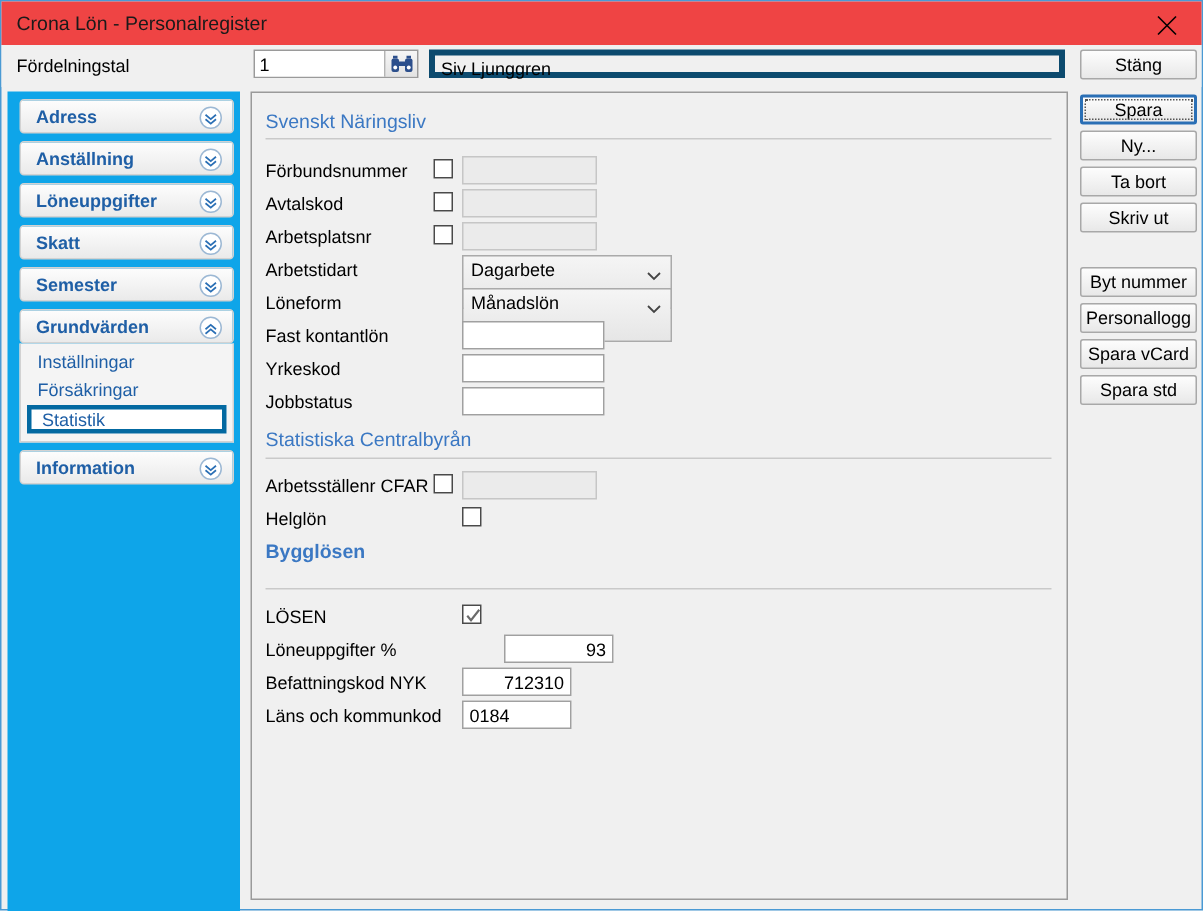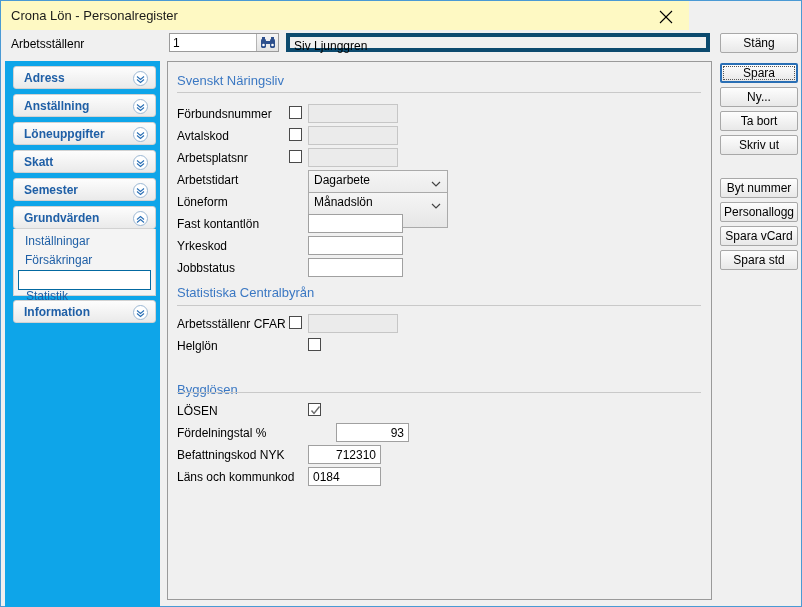--- a/index.html
+++ b/index.html
@@ -23,22 +23,22 @@
     width: 802px; height: 607px;
     box-sizing: border-box;
     border: 1px solid #4a9ad4;
     background: #f0f0f0;
   }
 
   
   #titlebar {
     position: absolute;
     left: 0; top: 0;
-    width: 688px; height: 29px;
-    background: #fef9c3;
+    width: 800px; height: 29px;
+    background: #ef4444;
   }
   #title-text {
     position: absolute;
     left: 10px; top: 7px;
     font-size: 13px;
     color: #1a1a1a;
     white-space: nowrap;
   }
   #close-btn {
     position: absolute;
@@ -197,22 +197,22 @@
     height: 19px;
     margin: 0 4px;
     box-sizing: border-box;
     font-size: 12px;
     color: #1f5fa6;
     padding: 2px 0 0 7px;
     cursor: default;
   }
   .nav-sub-item.selected {
     background: #ffffff;
-    border: 1px solid #0369a1;
-    padding-top: 18px;
+    border: 3px solid #0369a1;
+    padding-top: 0;
   }
 
   
   #content {
     position: absolute;
     left: 166px; top: 60px;
     width: 545px; height: 539px;
     box-sizing: border-box;
     background: #f0f0f0;
     border: 1px solid #9a9a9a;
@@ -293,21 +293,21 @@
     <div id="title-text">Crona Lön - Personalregister</div>
     <div id="close-btn">
       <svg width="14" height="14" viewBox="0 0 14 14">
         <line x1="1" y1="1" x2="13" y2="13" stroke="#000" stroke-width="1.1"></line>
         <line x1="13" y1="1" x2="1" y2="13" stroke="#000" stroke-width="1.1"></line>
       </svg>
     </div>
   </div>
 
   <div id="topbar">
-    <div id="lbl-empnr">Arbetsställenr</div>
+    <div id="lbl-empnr">Fördelningstal</div>
 
     <div id="empnr-wrap">
       <input id="empnr-input" type="text" value="1" style="">
       <div id="search-btn">
         <svg width="16" height="12" viewBox="0 0 16 12">
           <rect x="1" y="2" width="5" height="9" rx="1.4" fill="#2c4f8c"></rect>
           <rect x="10" y="2" width="5" height="9" rx="1.4" fill="#2c4f8c"></rect>
           <rect x="6" y="4" width="4" height="3" fill="#2c4f8c"></rect>
           <rect x="2" y="0" width="3" height="2" fill="#2c4f8c"></rect>
           <rect x="11" y="0" width="3" height="2" fill="#2c4f8c"></rect>
@@ -471,31 +471,31 @@
     <div class="sect-title" style="top:223px;">Statistiska Centralbyrån</div>
     <div class="sect-rule" style="top:243px;"></div>
 
     <div class="row-label" style="top:255px;">Arbetsställenr CFAR</div>
     <div class="cbox" style="left:121px; top:254px;"></div>
     <input class="tbox disabled" style="left: 140px; top: 252px; width: 90px;" type="text" disabled="" value="">
 
     <div class="row-label" style="top:277px;">Helglön</div>
     <div class="cbox" style="left:140px; top:276px;"></div>
 
-    <div class="sect-title" style="top:320px;">Bygglösen</div>
+    <div class="sect-title" style="top:298px;font-weight:bold;">Bygglösen</div>
     <div class="sect-rule" style="top:330px;"></div>
 
     <div class="row-label" style="top:342px;">LÖSEN</div>
     <div class="cbox" style="left:140px; top:341px;">
       <svg width="11" height="11" viewBox="0 0 11 11">
         <path d="M1.5 5.5 L4 8.5 L9.5 1.5" fill="none" stroke="#6b6b6b" stroke-width="1.4"></path>
       </svg>
     </div>
 
-    <div class="row-label" style="top:364px;">Fördelningstal %</div>
+    <div class="row-label" style="top:364px;">Löneuppgifter %</div>
     <input class="tbox right" style="left: 140px; top: 361px; width: 73px;" type="text" value="93">
 
     <div class="row-label" style="top:386px;">Befattningskod NYK</div>
     <input class="tbox" style="left: 140px; top: 383px; width: 73px; text-align: right;" type="text" value="712310">
 
     <div class="row-label" style="top:408px;">Läns och kommunkod</div>
     <input class="tbox" style="left: 140px; top: 405px; width: 73px;" type="text" value="0184">
 
   </div>
 </div>

